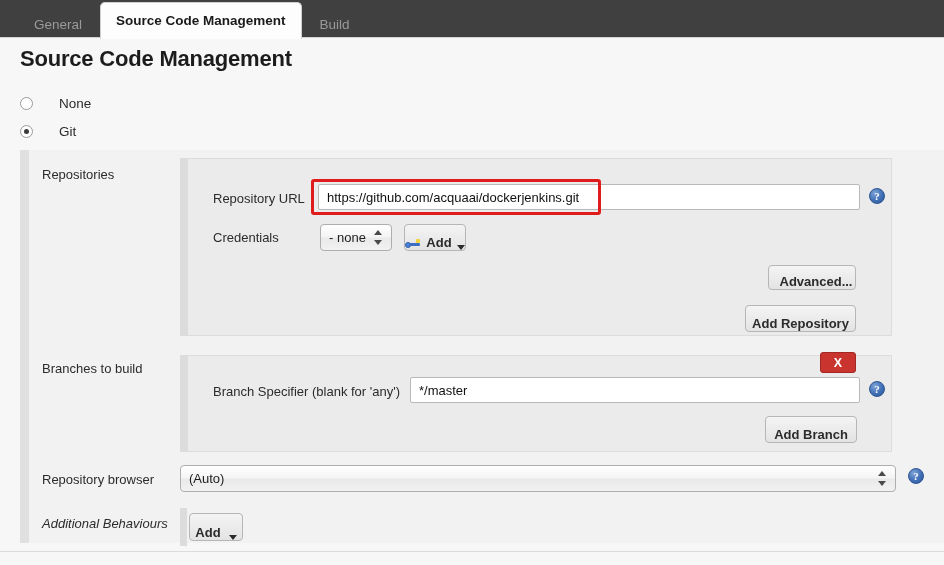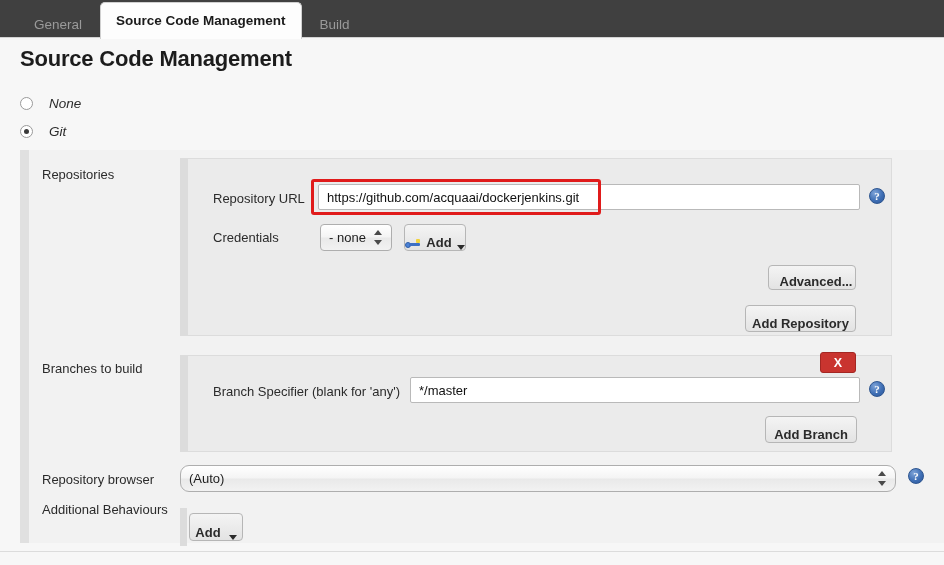--- a/index.html
+++ b/index.html
@@ -99,24 +99,23 @@
   }
   .radio-mark.checked::after {
     content: "";
     position: absolute;
     left: 3px; top: 3px;
     width: 5px; height: 5px;
     border-radius: 50%;
     background: #3a3a3a;
   }
   .radio-label {
-    margin-left: 16px;
+    margin-left: 26px;
     font-size: 13.5px;
     color: #2b2b2b;
-    font-style: italic;
   }
 
   
   .nest-bar {
     position: absolute;
     left: 20px;
     top: 112px;
     width: 9px;
     height: 393px;
     background: #e0e0e0;
@@ -410,28 +409,28 @@
 <input class="text-input" style="left: 410px; top: 377px; width: 450px;" value="*/master">
 
 <div class="help-icon" style="left:869px; top:381px;">?</div>
 
 <div class="btn" style="left:765px; top:416px; width:92px; height:27px;">
   <span>Add Branch</span>
 </div>
 
 <div class="row-label" style="left:42px; top:472px;">Repository browser</div>
 
-<div class="select" style="left:180px; top:465px; width:716px; height:27px;border-radius:9px;">
+<div class="select" style="left:180px; top:465px; width:716px; height:27px;">
   <span class="sel-text">(Auto)</span>
   <span class="updown"></span>
 </div>
 
 <div class="help-icon" style="left:908px; top:468px;">?</div>
 
-<div class="row-label" style="left:42px; top:502px;">Additional Behaviours</div>
+<div class="row-label" style="left:42px; top:516px;font-style:italic;">Additional Behaviours</div>
 
 <div class="inner-bar" style="left:180px; top:508px; height:38px;"></div>
 
 <div class="btn" style="left:189px; top:513px; width:54px; height:28px; gap:8px;">
   <span>Add</span>
   <span class="caret"></span>
 </div>
 
 <div class="bottom-rule"></div>
 

